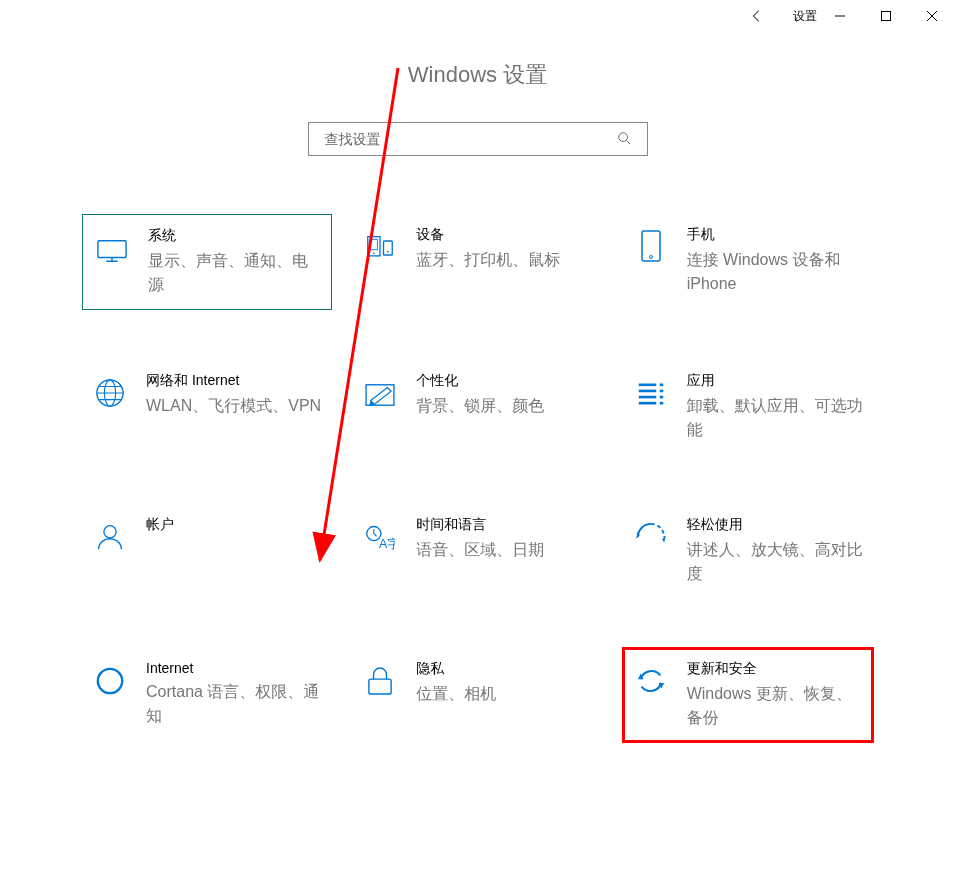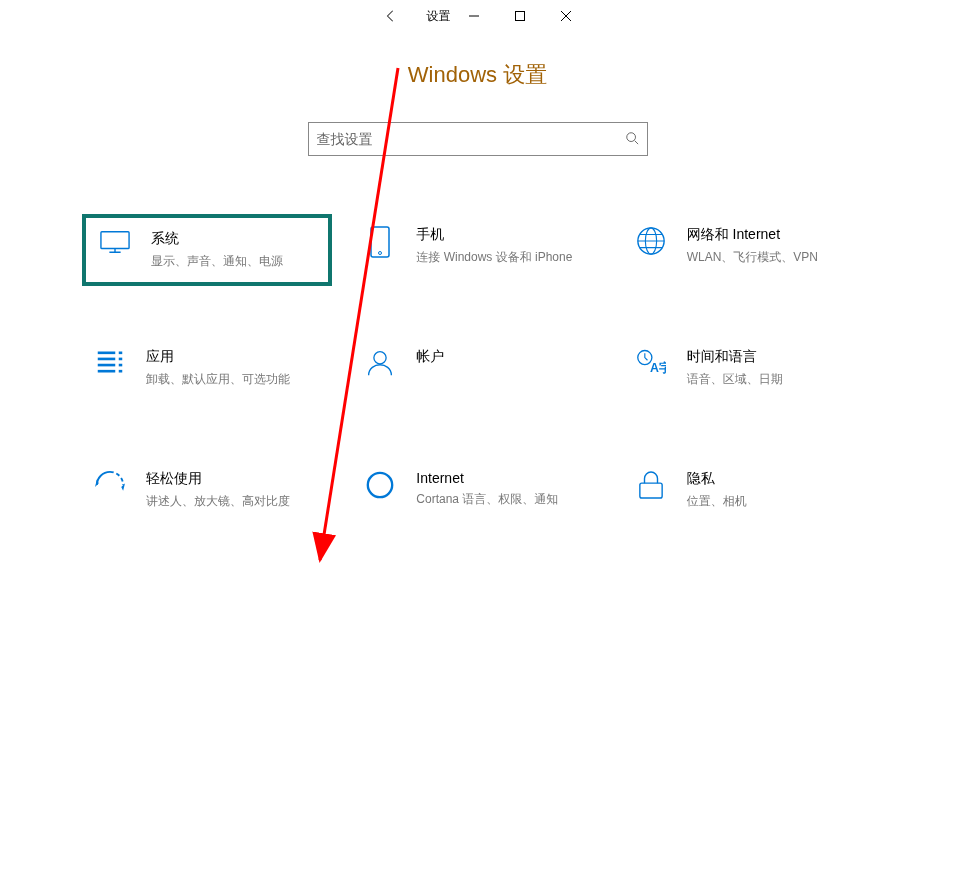--- a/index.html
+++ b/index.html
@@ -8,21 +8,21 @@
       background: #ffffff;
       width: 955px;
       height: 886px;
       overflow: hidden;
       position: relative;
     }
     .titlebar {
       height: 32px;
       display: flex;
       align-items: center;
-      justify-content: center;
+      justify-content: flex-end;
       padding: 0 0 0 8px;
     }
     .titlebar-left {
       display: flex;
       align-items: center;
       gap: 20px;
     }
     .back-btn {
       width: 32px;
       height: 32px;
@@ -45,35 +45,35 @@
       display: flex;
       align-items: center;
       justify-content: center;
       cursor: pointer;
       color: #000;
     }
     .page-title {
       text-align: center;
       font-size: 22px;
       font-weight: 400;
-      color: #a16207;
+      color: #737373;
       margin-top: 28px;
     }
     .search-wrap {
       display: flex;
       justify-content: center;
       margin-top: 32px;
     }
     .search-box {
       width: 340px;
       height: 34px;
       border: 1px solid #888;
       display: flex;
       align-items: center;
-      padding: 0 8px;
+      padding: 0 16px;
     }
     .search-input {
       flex: 1;
       border: none;
       outline: none;
       font-size: 14px;
       color: #666;
       background: transparent;
     }
     .search-input::placeholder { color: #666; }
@@ -92,49 +92,48 @@
     .tile {
       display: flex;
       align-items: flex-start;
       gap: 18px;
       padding: 12px 10px;
       cursor: pointer;
       position: relative;
       min-height: 72px;
     }
     .tile.selected {
-      border: 4px solid #0f766e;
+      border: 1px solid #0f766e;
       background: #fff;
       padding-left: 11px;
     }
     .tile.highlighted {
       outline: 3px solid #ff0000;
       outline-offset: -2px;
     }
     .tile-icon {
       width: 36px;
       height: 36px;
       flex-shrink: 0;
       color: #0f766e;
       display: flex;
-      align-items: flex-start;
+      align-items: flex-end;
       justify-content: center;
-      font-weight: bold;
     }
     .tile-text {
       flex: 1;
       padding-top: 0;
     }
     .tile-title {
       font-size: 14px;
       color: #000;
       margin-bottom: 4px;
     }
     .tile-desc {
-      font-size: 12px;
+      font-size: 16px;
       color: #777;
       line-height: 1.5;
     }
     
     .arrow-svg {
       position: absolute;
       pointer-events: none;
       top: 0;
       left: 0;
       z-index: 10;
@@ -193,20 +192,35 @@
           <path d="M10 23 H22 M16 19 V23" stroke="#0078d7" stroke-width="1.5"></path>
         </svg>
       </div>
       <div class="tile-text">
         <div class="tile-title">系统</div>
         <div class="tile-desc">显示、声音、通知、电源</div>
       </div>
     </div>
     <div class="tile">
       <div class="tile-icon">
+        <svg width="28" height="28" viewBox="0 0 32 32">
+          <rect x="2" y="3" width="14" height="22" fill="none" stroke="#0078d7" stroke-width="1.5"></rect>
+          <rect x="5" y="6" width="8" height="12" fill="none" stroke="#0078d7" stroke-width="1"></rect>
+          <circle cx="9" cy="22" r="1" fill="#0078d7"></circle>
+          <rect x="20" y="8" width="10" height="16" rx="1" fill="none" stroke="#0078d7" stroke-width="1.5"></rect>
+          <circle cx="25" cy="20" r="1" fill="#0078d7"></circle>
+        </svg>
+      </div>
+      <div class="tile-text">
+        <div class="tile-title">设备</div>
+        <div class="tile-desc">蓝牙、打印机、鼠标</div>
+      </div>
+    </div>
+    <div class="tile">
+      <div class="tile-icon">
         <svg width="20" height="32" viewBox="0 0 20 32">
           <rect x="1" y="1" width="18" height="30" rx="2" fill="none" stroke="#0078d7" stroke-width="1.5"></rect>
           <circle cx="10" cy="27" r="1.5" fill="none" stroke="#0078d7" stroke-width="1"></circle>
         </svg>
       </div>
       <div class="tile-text">
         <div class="tile-title">手机</div>
         <div class="tile-desc">连接 Windows 设备和 iPhone</div>
       </div>
     </div>
@@ -214,20 +228,33 @@
       <div class="tile-icon">
         <svg width="30" height="30" viewBox="0 0 32 32">
           <circle cx="16" cy="16" r="14" fill="none" stroke="#0078d7" stroke-width="1.5"></circle>
           <ellipse cx="16" cy="16" rx="6" ry="14" fill="none" stroke="#0078d7" stroke-width="1.2"></ellipse>
           <path d="M2 16 H30 M4 9 H28 M4 23 H28" stroke="#0078d7" stroke-width="1.2"></path>
         </svg>
       </div>
       <div class="tile-text">
         <div class="tile-title">网络和 Internet</div>
         <div class="tile-desc">WLAN、飞行模式、VPN</div>
+      </div>
+    </div>
+    <div class="tile">
+      <div class="tile-icon">
+        <svg width="30" height="26" viewBox="0 0 32 28">
+          <rect x="1" y="3" width="30" height="22" fill="none" stroke="#0078d7" stroke-width="1.5"></rect>
+          <path d="M6 20 L24 6 L28 10 L10 24 Z" fill="none" stroke="#0078d7" stroke-width="1.3"></path>
+          <path d="M6 20 L4 26 L10 24" fill="#0078d7"></path>
+        </svg>
+      </div>
+      <div class="tile-text">
+        <div class="tile-title">个性化</div>
+        <div class="tile-desc">背景、锁屏、颜色</div>
       </div>
     </div>
     <div class="tile">
       <div class="tile-icon">
         <svg width="28" height="28" viewBox="0 0 32 32">
           <rect x="2" y="4" width="20" height="3" fill="#0078d7"></rect>
           <rect x="2" y="11" width="20" height="3" fill="#0078d7"></rect>
           <rect x="2" y="18" width="20" height="3" fill="#0078d7"></rect>
           <rect x="2" y="25" width="20" height="3" fill="#0078d7"></rect>
           <rect x="26" y="4" width="4" height="3" fill="#0078d7"></rect>
@@ -295,20 +322,34 @@
         <svg width="26" height="30" viewBox="0 0 28 32">
           <rect x="2" y="14" width="24" height="16" rx="2" fill="none" stroke="#0078d7" stroke-width="1.5"></rect>
           <path d="M7 14 V9 A7 7 0 0 1 21 9 V14" fill="none" stroke="#0078d7" stroke-width="1.5"></path>
         </svg>
       </div>
       <div class="tile-text">
         <div class="tile-title">隐私</div>
         <div class="tile-desc">位置、相机</div>
       </div>
     </div>
+    <div class="tile highlighted">
+      <div class="tile-icon">
+        <svg width="30" height="30" viewBox="0 0 32 32">
+          <path d="M26 10 A12 12 0 0 0 5 14" fill="none" stroke="#0078d7" stroke-width="2.2"></path>
+          <polygon points="2,14 8,14 5,8" fill="#0078d7"></polygon>
+          <path d="M6 22 A12 12 0 0 0 27 18" fill="none" stroke="#0078d7" stroke-width="2.2"></path>
+          <polygon points="30,18 24,18 27,24" fill="#0078d7"></polygon>
+        </svg>
+      </div>
+      <div class="tile-text">
+        <div class="tile-title">更新和安全</div>
+        <div class="tile-desc">Windows 更新、恢复、备份</div>
+      </div>
+    </div>
   </div>
 
 <svg class="arrow-svg" width="955" height="886">
   <defs>
     <marker id="arrowhead" markerWidth="10" markerHeight="8" refX="9" refY="4" orient="auto">
       <polygon points="0 0, 10 4, 0 8" fill="#ff0000"></polygon>
     </marker>
   </defs>
   <line x1="398" y1="68" x2="320" y2="560" stroke="#ff0000" stroke-width="3" marker-end="url(#arrowhead)"></line>
 </svg>

